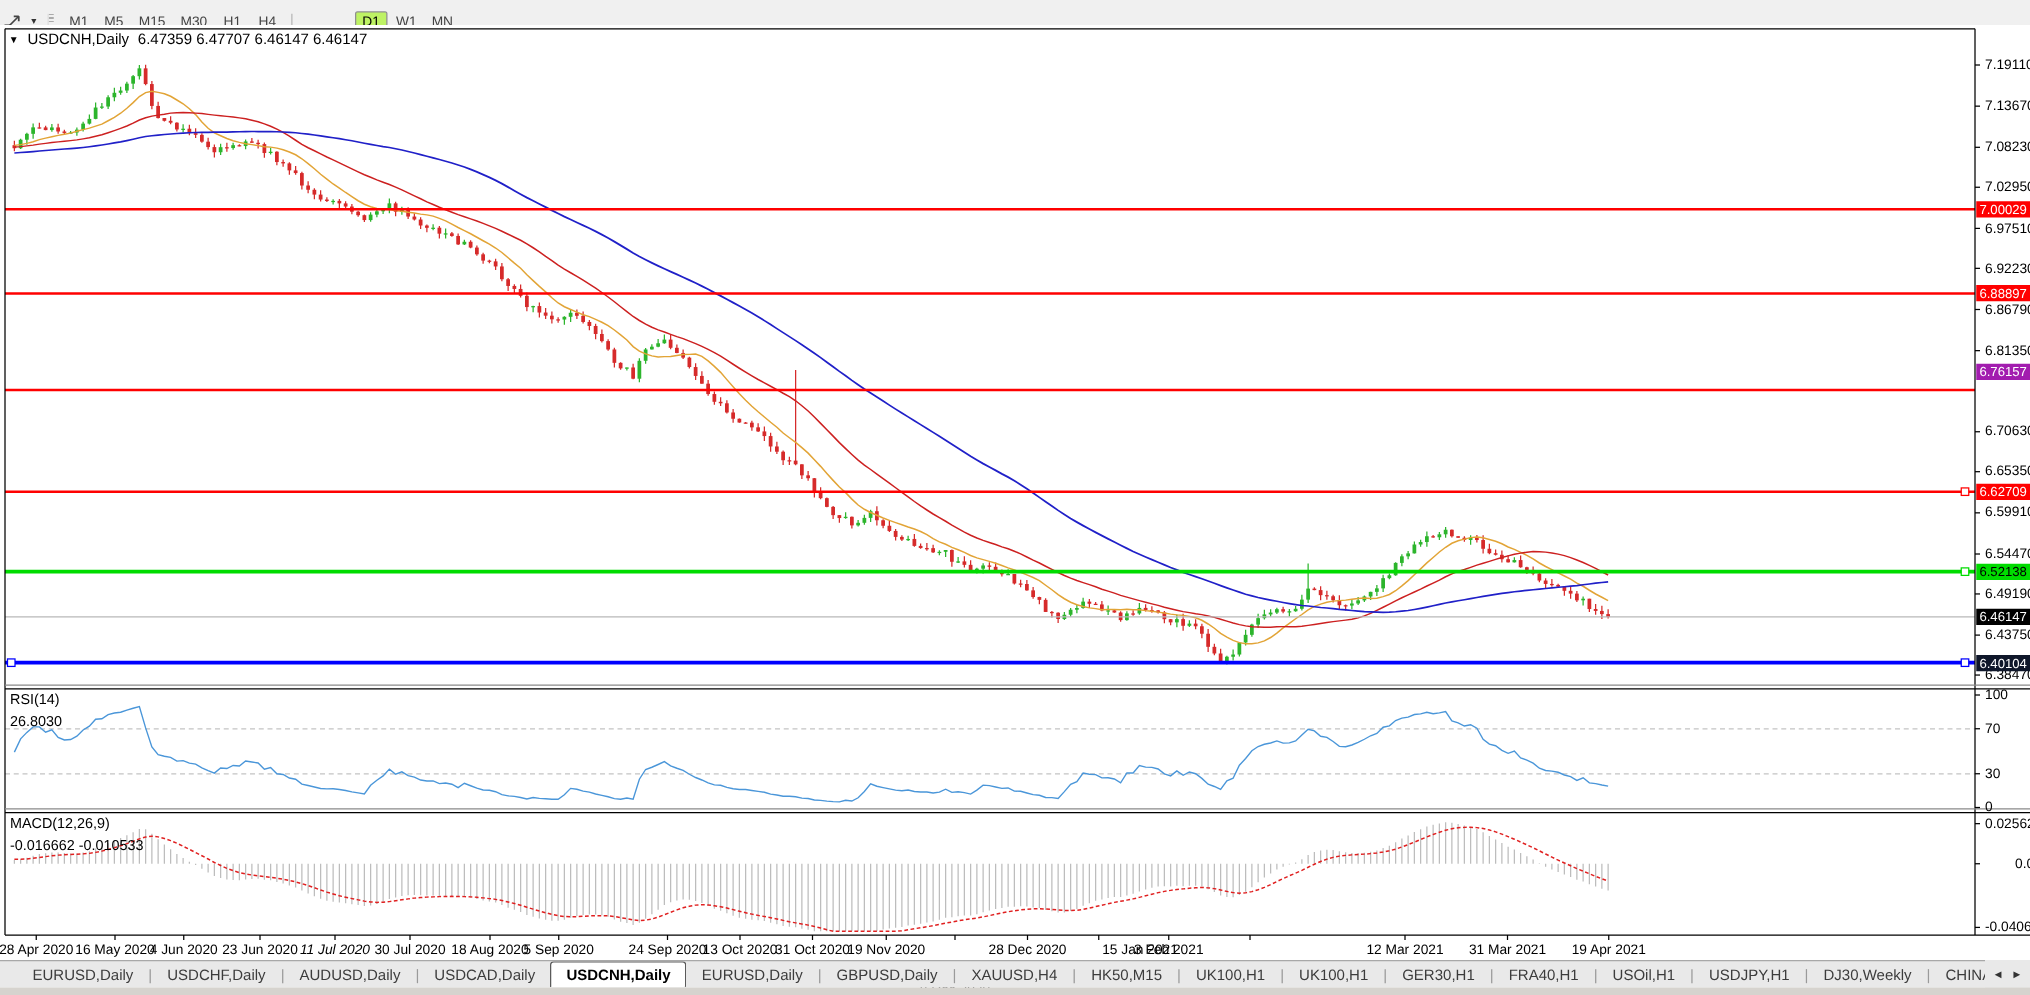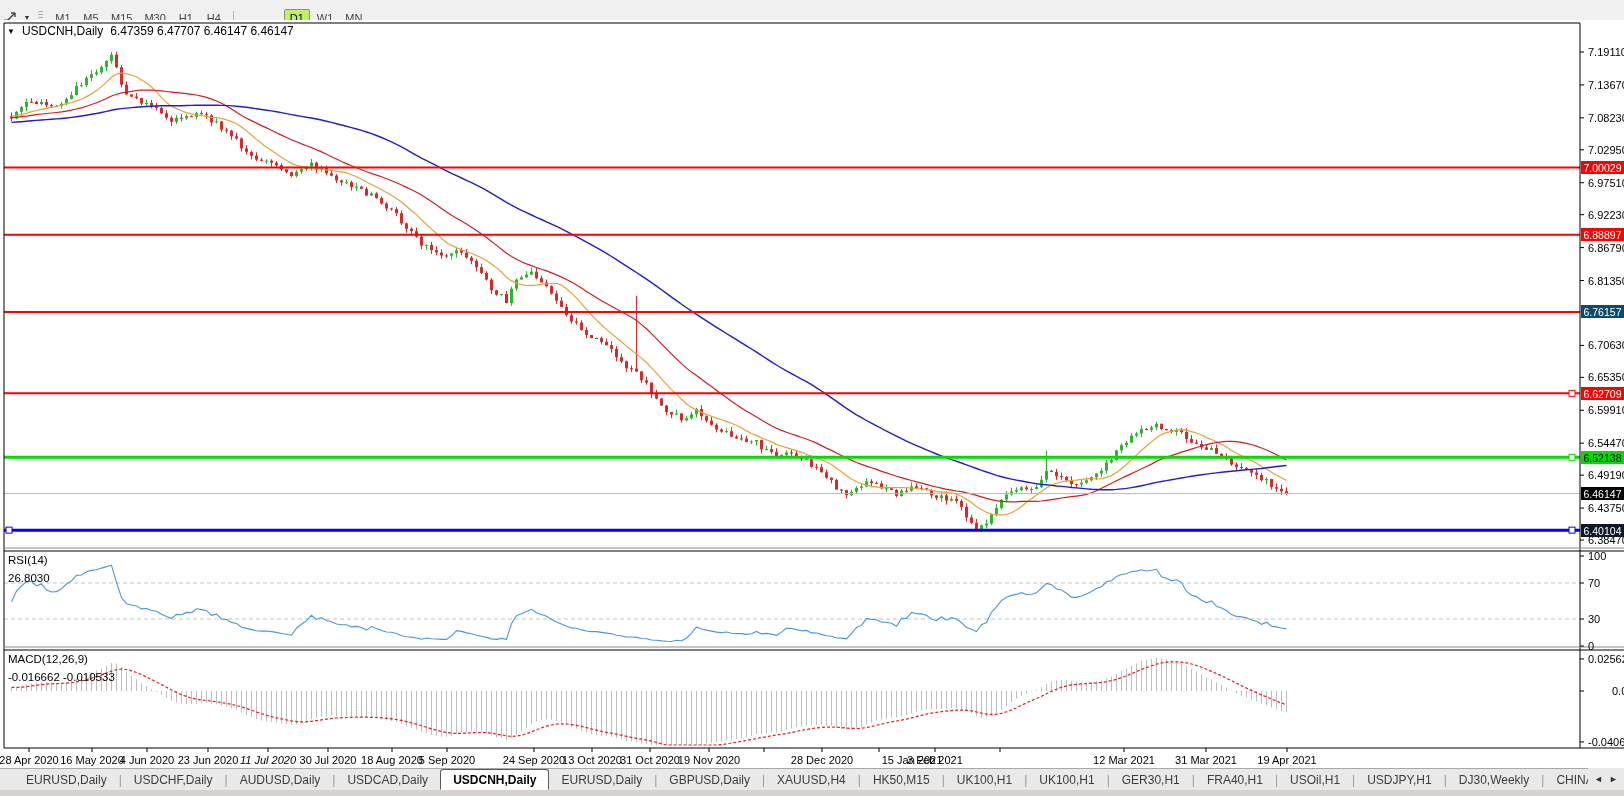--- a/index.html
+++ b/index.html
@@ -934,21 +934,21 @@
     </div>
 
     <div class="ovl ind-label" style="left:8px; top:633px;">
       <span>MACD(12,26,9)</span>
       <span>-0.016662 -0.010533</span>
     </div>
 
     <div id="overlay">
         <div class="ovl level-box" style="left: 1581px; top: 141px; background: rgb(255, 0, 0); color: rgb(255, 255, 255);">7.00029</div>
         <div class="ovl level-box" style="left: 1581px; top: 208px; background: rgb(255, 0, 0); color: rgb(255, 255, 255);">6.88897</div>
-        <div class="ovl level-box" style="left: 1581px; top: 285px; background: #0c4a6e; color: rgb(255, 255, 255);">6.76157</div>
+        <div class="ovl level-box" style="left: 1581px; top: 271px; background: #a21caf; color: rgb(255, 255, 255);">6.76157</div>
         <div class="ovl level-box" style="left: 1581px; top: 367px; background: rgb(255, 0, 0); color: rgb(255, 255, 255);">6.62709</div>
         <div class="ovl level-box" style="left: 1581px; top: 431px; background: rgb(0, 220, 0); color: rgb(0, 0, 0);">6.52138</div>
         <div class="ovl level-box" style="left: 1581px; top: 467px; background: rgb(0, 0, 0); color: rgb(255, 255, 255);">6.46147</div>
         <div class="ovl level-box" style="left: 1581px; top: 504px; background: #0f172a; color: rgb(255, 255, 255);">6.40104</div>
         <div class="ovl tick-label" style="left: 1588px; top: 26px;">7.19110</div>
         <div class="ovl tick-label" style="left: 1588px; top: 59px;">7.13670</div>
         <div class="ovl tick-label" style="left: 1588px; top: 92px;">7.08230</div>
         <div class="ovl tick-label" style="left: 1588px; top: 124px;">7.02950</div>
         <div class="ovl tick-label" style="left: 1588px; top: 157px;">6.97510</div>
         <div class="ovl tick-label" style="left: 1588px; top: 189px;">6.92230</div>

